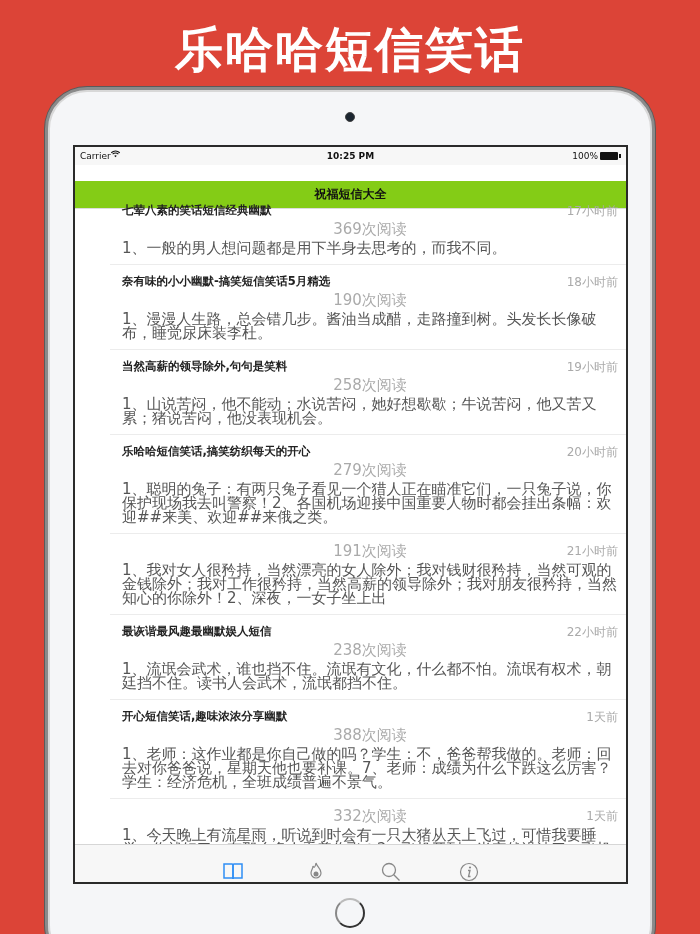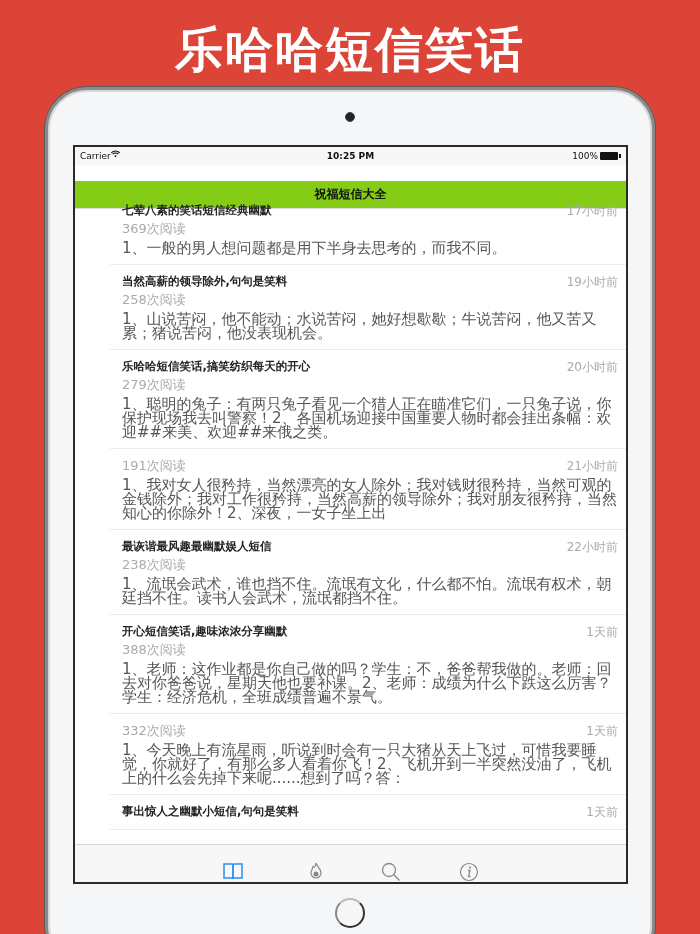--- a/index.html
+++ b/index.html
@@ -60,21 +60,21 @@
     position: absolute; left: 0; top: 47px; width: 100%; bottom: 38px; overflow: hidden;
   }
   .row {
     position: relative; padding: 7px 8px 9px 12px;
     border-bottom: 1px solid #ececec;
     margin-left: 35px;
   }
   .row::after { content: ""; }
   .row-title { font-size: 11.5px; font-weight: bold; color: #222; line-height: 18px; padding-right: 60px; white-space: nowrap; }
   .row-time { position: absolute; right: 8px; top: 9px; font-size: 12px; color: #aaa; }
-  .row-reads { font-size: 13px; color: #aaa; margin-top: 3px; line-height: 14px; }
+  .row-reads { font-size: 15px; color: #aaa; margin-top: 3px; line-height: 14px; text-align: center; }
   .row-summary { font-size: 15px; color: #555; margin-top: 5px; line-height: 14px; }
   .tab-bar {
     position: absolute; left: 0; bottom: 0; width: 100%; height: 38px;
     background: rgba(247,247,247,0.97); border-top: 1px solid #d6d6d6;
   }
   .tab { position: absolute; top: 17px; width: 50px; text-align: center; }
   .tab .tab-icon { display: block; height: 20px; margin: 0 auto; }
   .tab .tab-label { font-size: 7.5px; color: #999; display: block; margin-top: 2px; }
   .tab.active .tab-label { color: #2f8ef5; }
   .tab-stories { left: 133px; }
@@ -109,20 +109,26 @@
   <div class="nav-bar">祝福短信大全</div>
 
   <div class="list">
     <div class="row">
       <div class="row-title">七荤八素的笑话短信经典幽默</div>
       <div class="row-time">17小时前</div>
       <div class="row-reads">369次阅读</div>
       <div class="row-summary">1、一般的男人想问题都是用下半身去思考的，而我不同。</div>
     </div>
     <div class="row">
+      <div class="row-title">奈有味的小小幽默-搞笑短信笑话5月精选</div>
+      <div class="row-time">18小时前</div>
+      <div class="row-reads">190次阅读</div>
+      <div class="row-summary">1、漫漫人生路，总会错几步。酱油当成醋，走路撞到树。头发长长像破布，睡觉尿床装李杜。</div>
+    </div>
+    <div class="row">
       <div class="row-title">当然高薪的领导除外,句句是笑料</div>
       <div class="row-time">19小时前</div>
       <div class="row-reads">258次阅读</div>
       <div class="row-summary">1、山说苦闷，他不能动；水说苦闷，她好想歇歇；牛说苦闷，他又苦又累；猪说苦闷，他没表现机会。</div>
     </div>
     <div class="row">
       <div class="row-title">乐哈哈短信笑话,搞笑纺织每天的开心</div>
       <div class="row-time">20小时前</div>
       <div class="row-reads">279次阅读</div>
       <div class="row-summary">1、聪明的兔子：有两只兔子看见一个猎人正在瞄准它们，一只兔子说，你保护现场我去叫警察！2、各国机场迎接中国重要人物时都会挂出条幅：欢迎##来美、欢迎##来俄之类。</div>
@@ -135,21 +141,21 @@
     <div class="row">
       <div class="row-title">最诙谐最风趣最幽默娱人短信</div>
       <div class="row-time">22小时前</div>
       <div class="row-reads">238次阅读</div>
       <div class="row-summary">1、流氓会武术，谁也挡不住。流氓有文化，什么都不怕。流氓有权术，朝廷挡不住。读书人会武术，流氓都挡不住。</div>
     </div>
     <div class="row">
       <div class="row-title">开心短信笑话,趣味浓浓分享幽默</div>
       <div class="row-time">1天前</div>
       <div class="row-reads">388次阅读</div>
-      <div class="row-summary">1、老师：这作业都是你自己做的吗？学生：不，爸爸帮我做的。老师：回去对你爸爸说，星期天他也要补课。2、老师：成绩为什么下跌这么厉害？学生：经济危机，全班成绩普遍不景气。</div>
+      <div class="row-summary">1、老师：这作业都是你自己做的吗？学生：不，爸爸帮我做的。老师：回去对你爸爸说，星期天他也要补课。7、老师：成绩为什么下跌这么厉害？学生：经济危机，全班成绩普遍不景气。</div>
     </div>
     <div class="row">
       <div class="row-time">1天前</div>
       <div class="row-reads">332次阅读</div>
       <div class="row-summary">1、今天晚上有流星雨，听说到时会有一只大猪从天上飞过，可惜我要睡觉，你就好了，有那么多人看着你飞！2、飞机开到一半突然没油了，飞机上的什么会先掉下来呢......想到了吗？答：</div>
     </div>
     <div class="row">
       <div class="row-title">事出惊人之幽默小短信,句句是笑料</div>
       <div class="row-time">1天前</div>
 

